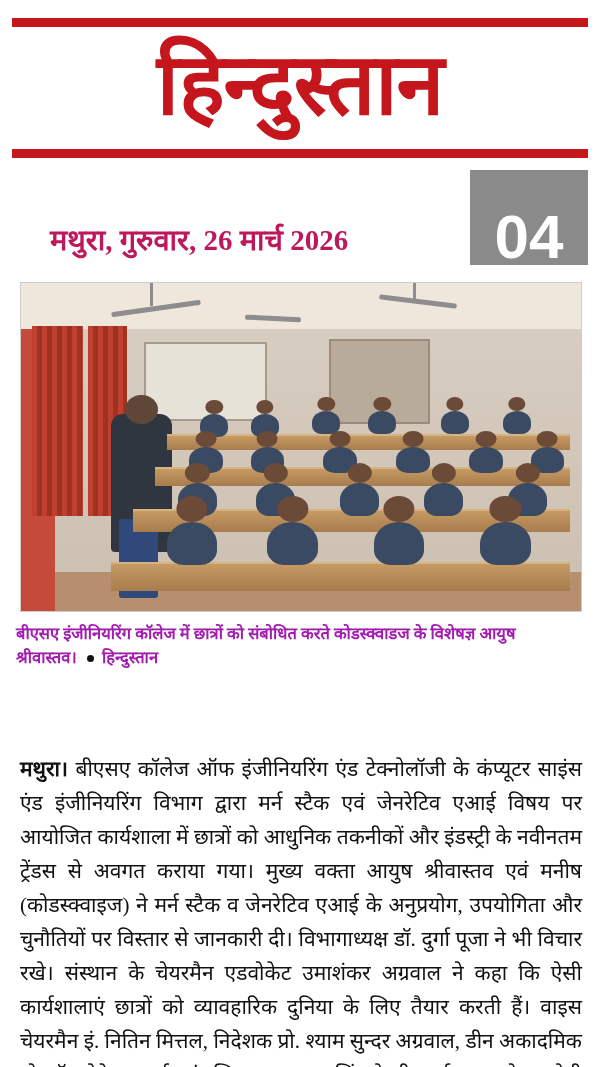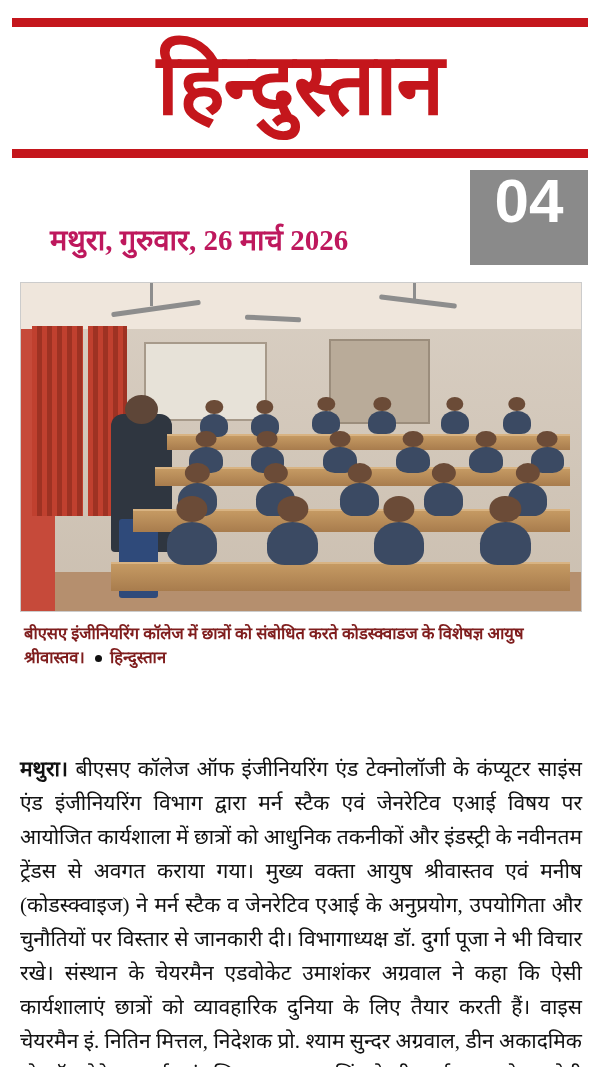--- a/index.html
+++ b/index.html
@@ -56,21 +56,21 @@
     height: 98px;
   }
   .page-badge {
     position: absolute;
     right: 0;
     top: 0;
     width: 118px;
     height: 98px;
     background: #8a8a8a;
     display: flex;
-    align-items: flex-start;
+    align-items: flex-end;
     justify-content: center;
   }
   .page-badge-num {
     color: #ffffff;
     font-family: "Liberation Sans", sans-serif;
     font-weight: bold;
     font-size: 62px;
     line-height: 1;
   }
   .dateline-text {
@@ -212,27 +212,27 @@
     top: 72%;
     width: 7%;
     height: 24%;
     background: #2f4a7a;
     border-radius: 3px;
   }
 
   
   .caption {
     position: absolute;
-    left: 24px;
+    left: 16px;
     top: 622px;
     width: 562px;
     font-family: "Liberation Serif", serif;
     font-size: 16.5px;
     line-height: 1.45;
-    color: #7f1d1d;
+    color: #a21caf;
     font-weight: bold;
   }
   .caption .src-dot {
     display: inline-block;
     width: 7px;
     height: 7px;
     background: #111111;
     border-radius: 50%;
     margin: 0 4px 1px 6px;
   }

